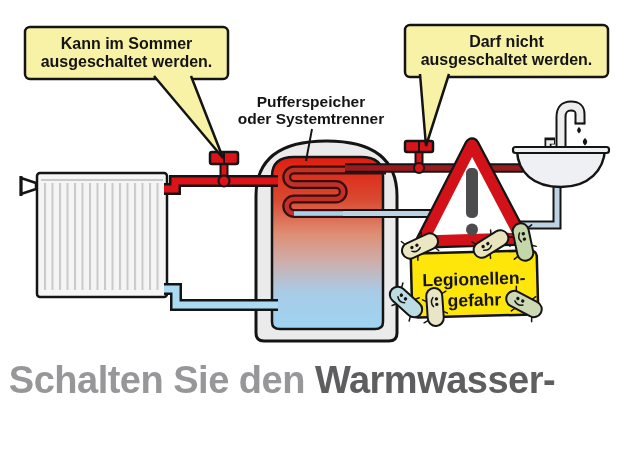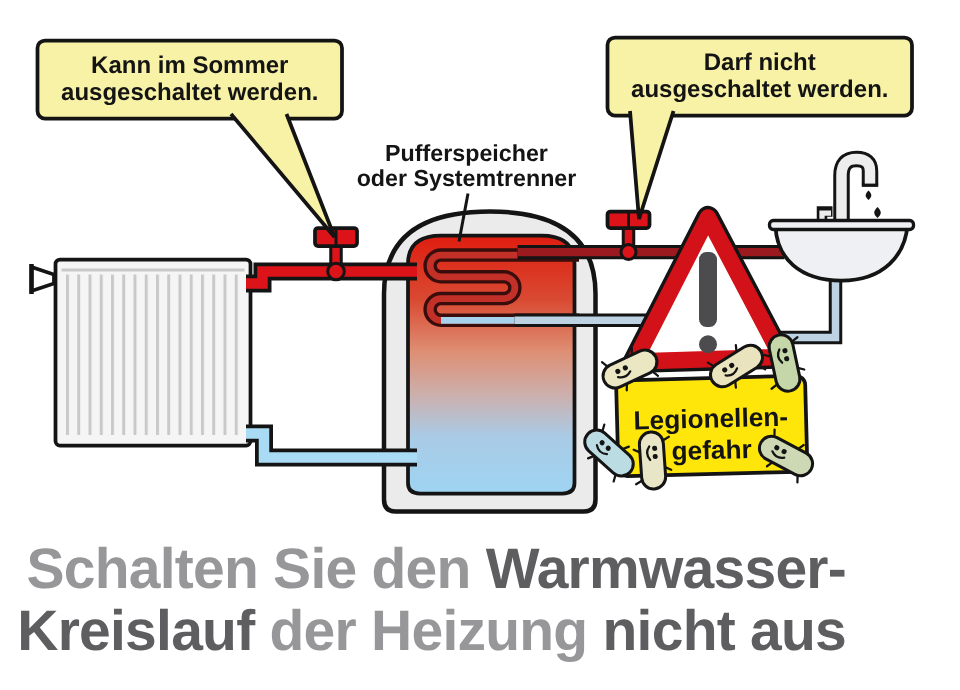--- a/index.html
+++ b/index.html
@@ -3,21 +3,21 @@
 <meta charset="utf-8">
 <style>
   html,body{margin:0;padding:0;background:#fff;}
   #stage{position:relative;width:640px;height:460px;background:#fff;overflow:hidden;
          font-family:"Liberation Sans",sans-serif;}
   #stage svg{position:absolute;left:0;top:0;}
   svg text{font-family:"Liberation Sans",sans-serif;font-weight:bold;fill:#141414;}
   .bubble-text{font-size:16px;}
   .tank-label-text{font-size:15.5px;}
   .sign-text{font-size:17.5px;}
-  #headline{position:absolute;left:0;top:360px;width:564px;text-align:right;
+  #headline{position:absolute;left:0;top:360px;width:564px;text-align:center;
             font-weight:bold;font-size:38px;line-height:41px;letter-spacing:-0.5px;
             white-space:nowrap;}
   .hl-light{color:#97979a;}
   .hl-dark{color:#5e5e60;}
 </style>
 </head>
 <body>
 
 <div id="stage">
 <svg width="640" height="460" viewBox="0 0 640 460">
@@ -181,15 +181,14 @@
 
   <g>
     <text class="tank-label-text" x="311" y="107" text-anchor="middle">Pufferspeicher</text>
     <text class="tank-label-text" x="311" y="124" text-anchor="middle">oder Systemtrenner</text>
     <line x1="312" y1="129" x2="306" y2="161" stroke="#141414" stroke-width="2"></line>
   </g>
 </svg>
 
 <div id="headline">
   <div><span class="hl-light">Schalten Sie den </span><span class="hl-dark">Warmwasser-</span></div>
-  <div><span class="hl-dark">Kreislauf</span><span class="hl-light"> der Heizung </span><span class="hl-dark">nicht aus</span></div>
 </div>
 </div>
 
 </body></html>

